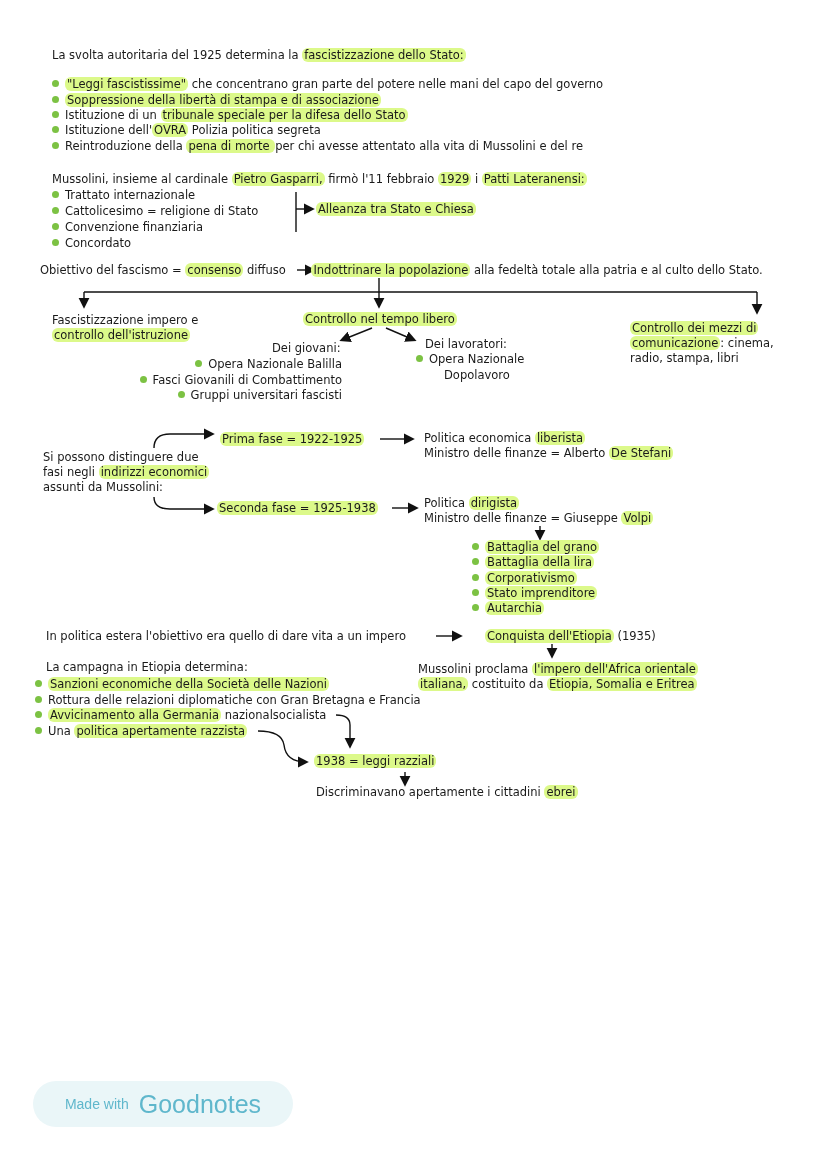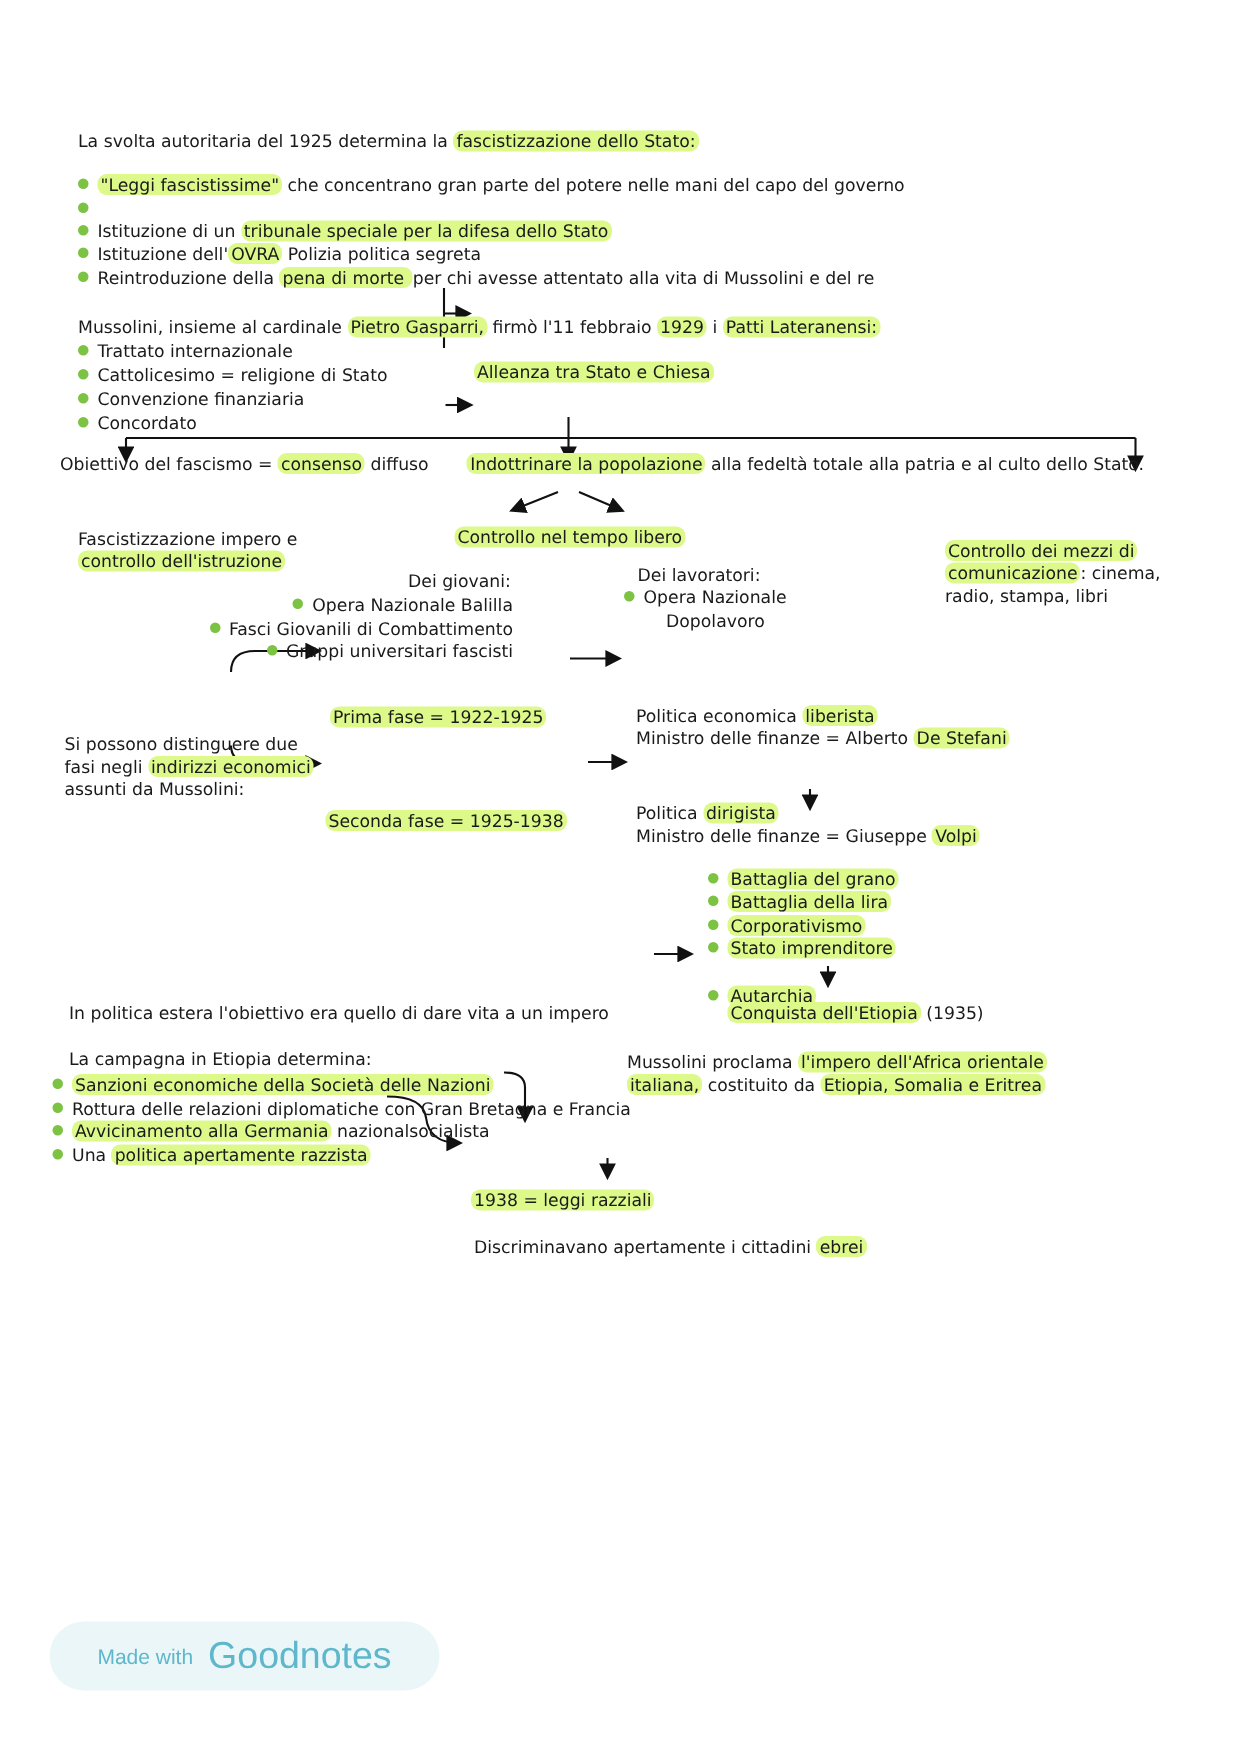--- a/index.html
+++ b/index.html
@@ -1,20 +1,20 @@
 <!DOCTYPE html>
 <html><head>
 <meta charset="utf-8">
 <style>
   html, body { margin: 0; padding: 0; }
   body {
     width: 828px; height: 1158px; background: #ffffff; position: relative; overflow: hidden;
     font-family: "DejaVu Sans", sans-serif; color: #1a1a1a; font-size: 11.5px;
   }
-  .t { position: absolute; white-space: nowrap; line-height: 15px; margin-top: 39px; }
+  .t { position: absolute; white-space: nowrap; line-height: 15px; }
   .hl { background: #dcf98a; border-radius: 6px; padding: 0 2px; }
   .dot { display: inline-block; width: 7px; height: 7px; border-radius: 50%; background: #7cc243; margin-right: 6px; vertical-align: 1px; }
   svg.lines { position: absolute; left: 0; top: 0; }
   .badge {
     position: absolute; left: 33px; top: 1081px; width: 260px; height: 46px; border-radius: 23px;
     background: #eaf6f8; display: flex; align-items: center; justify-content: center; gap: 10px;
     color: #5fb7cc;
   }
   .badge .small { font-size: 14px; font-family: "Liberation Sans", sans-serif; }
   .badge .big { font-size: 25px; font-family: Liberation Sans, sans-serif; }
@@ -55,21 +55,21 @@
     <path d="M336,715 Q350,715 350,725 L350,746" marker-end="url(#ah)"></path>
     <path d="M258,731 Q282,731 284,745 Q286,762 306,762" marker-end="url(#ah)"></path>
     <line x1="405" y1="772" x2="405" y2="784" marker-end="url(#ah)"></line>
   </g>
 </svg>
 
 <div class="t" style="left:52px;top:48px">
   <span>La svolta autoritaria del 1925 determina la </span><span class="hl">fascistizzazione dello Stato:</span>
 </div>
 <div class="t" style="left:52px;top:77px"><span class="dot"></span><span class="hl">"Leggi fascistissime"</span><span> che concentrano gran parte del potere nelle mani del capo del governo</span></div>
-<div class="t" style="left:52px;top:93px"><span class="dot"></span></div>
+<div class="t" style="left:52px;top:93px"><span class="dot"></span><span class="hl">Soppressione della libertà di stampa e di associazione</span></div>
 <div class="t" style="left:52px;top:108px"><span class="dot"></span><span>Istituzione di un </span><span class="hl">tribunale speciale per la difesa dello Stato</span></div>
 <div class="t" style="left:52px;top:123px"><span class="dot"></span><span>Istituzione dell'</span><span class="hl">OVRA</span><span>  Polizia politica segreta</span></div>
 <div class="t" style="left:52px;top:139px"><span class="dot"></span><span>Reintroduzione della </span><span class="hl">pena di morte </span><span>per chi avesse attentato alla vita di Mussolini e del re</span></div>
 
 <div class="t" style="left:52px;top:172px">
   <span>Mussolini, insieme al cardinale </span><span class="hl">Pietro Gasparri,</span><span> firmò l'11 febbraio </span><span class="hl">1929</span><span> i </span><span class="hl">Patti Lateranensi:</span>
 </div>
 <div class="t" style="left:52px;top:188px"><span class="dot"></span><span>Trattato internazionale</span></div>
 <div class="t" style="left:52px;top:204px"><span class="dot"></span><span>Cattolicesimo  = religione di Stato</span></div>
 <div class="t" style="left:52px;top:220px"><span class="dot"></span><span>Convenzione finanziaria</span></div>
@@ -92,21 +92,21 @@
 
 <div class="t" style="left:43px;top:450px"><span>Si possono distinguere due</span><br><span>fasi negli </span><span class="hl">indirizzi economici</span><br><span>assunti da Mussolini:</span></div>
 <div class="t" style="left:220px;top:432px"><span class="hl">Prima fase = 1922-1925</span></div>
 <div class="t" style="left:424px;top:431px"><span>Politica economica </span><span class="hl">liberista</span><br><span>Ministro delle finanze = Alberto </span><span class="hl">De Stefani</span></div>
 <div class="t" style="left:217px;top:501px"><span class="hl">Seconda fase = 1925-1938</span></div>
 <div class="t" style="left:424px;top:496px"><span>Politica </span><span class="hl">dirigista</span><br><span>Ministro delle finanze = Giuseppe </span><span class="hl">Volpi</span></div>
 <div class="t" style="left:472px;top:540px"><span class="dot"></span><span class="hl">Battaglia del grano</span></div>
 <div class="t" style="left:472px;top:555px"><span class="dot"></span><span class="hl">Battaglia della lira</span></div>
 <div class="t" style="left:472px;top:571px"><span class="dot"></span><span class="hl">Corporativismo</span></div>
 <div class="t" style="left:472px;top:586px"><span class="dot"></span><span class="hl">Stato imprenditore</span></div>
-<div class="t" style="left:472px;top:618px"><span class="dot"></span><span class="hl">Autarchia</span></div>
+<div class="t" style="left:472px;top:601px"><span class="dot"></span><span class="hl">Autarchia</span></div>
 
 <div class="t" style="left:46px;top:629px">In politica estera l'obiettivo era quello di dare vita a un impero</div>
 <div class="t" style="left:485px;top:629px"><span class="hl">Conquista dell'Etiopia</span><span> (1935)</span></div>
 <div class="t" style="left:418px;top:662px"><span>Mussolini proclama </span><span class="hl">l'impero dell'Africa orientale</span><br><span class="hl">italiana,</span><span> costituito da </span><span class="hl">Etiopia, Somalia e Eritrea</span></div>
 <div class="t" style="left:46px;top:660px">La campagna in Etiopia determina:</div>
 <div class="t" style="left:35px;top:677px"><span class="dot"></span><span class="hl">Sanzioni economiche della Società delle Nazioni</span></div>
 <div class="t" style="left:35px;top:693px"><span class="dot"></span><span>Rottura delle relazioni diplomatiche con Gran Bretagna e Francia</span></div>
 <div class="t" style="left:35px;top:708px"><span class="dot"></span><span class="hl">Avvicinamento alla Germania</span><span> nazionalsocialista</span></div>
 <div class="t" style="left:35px;top:724px"><span class="dot"></span><span>Una </span><span class="hl">politica apertamente razzista</span></div>
 <div class="t" style="left:314px;top:754px"><span class="hl">1938 = leggi razziali</span></div>

